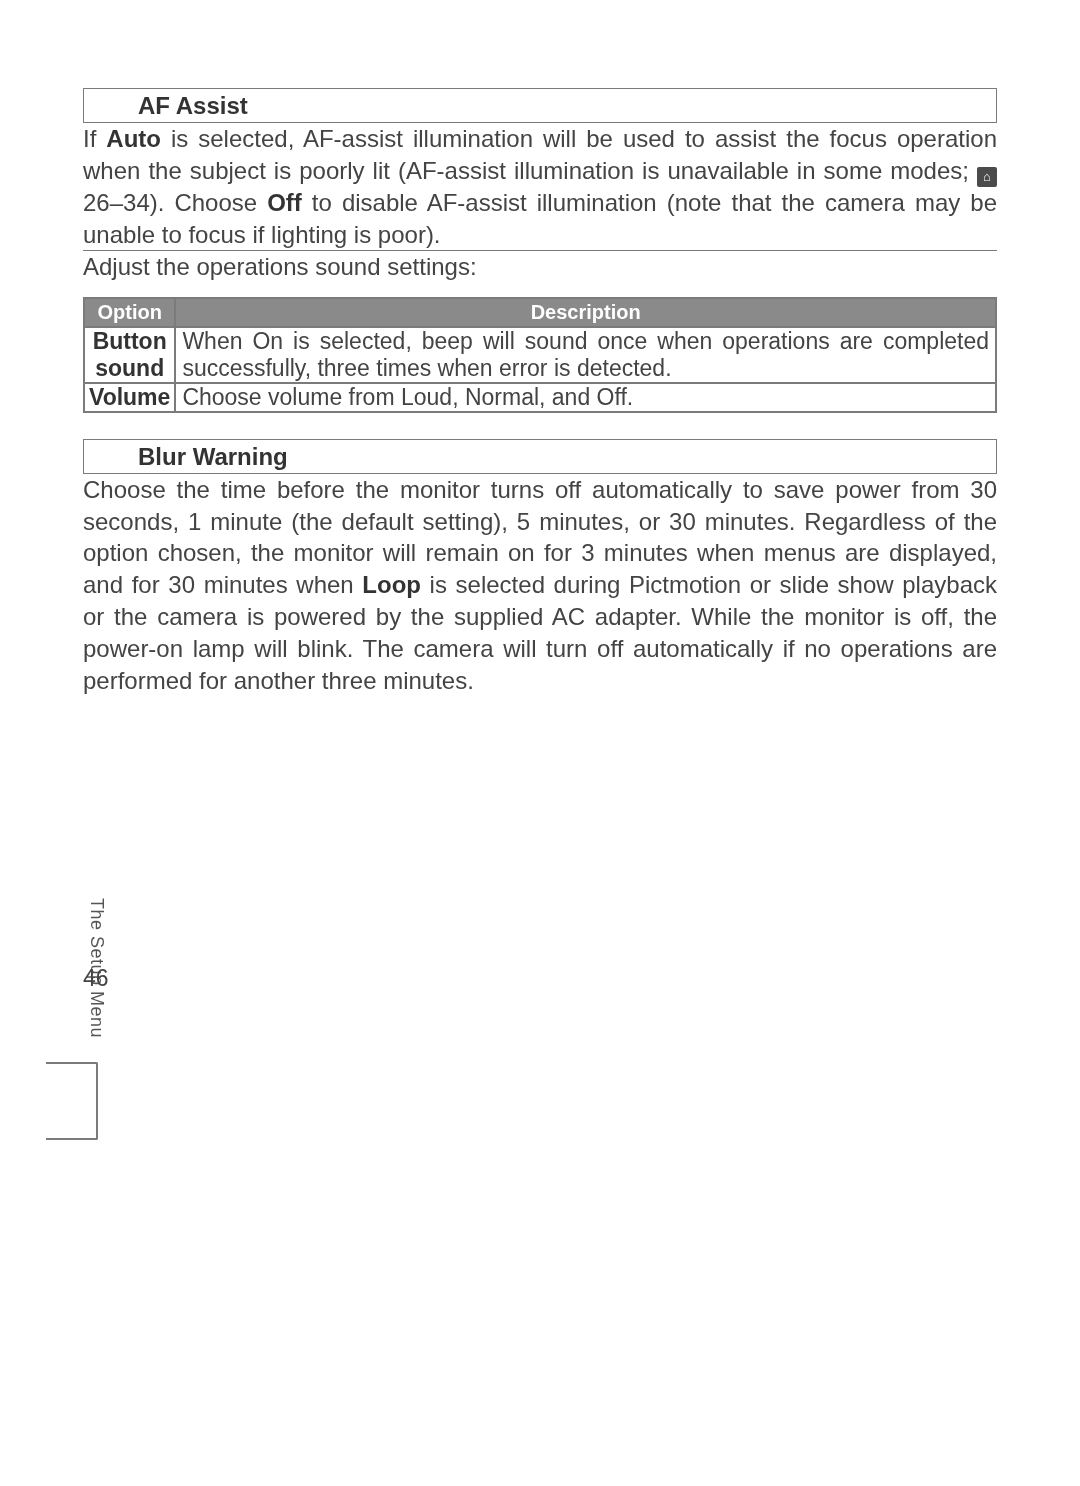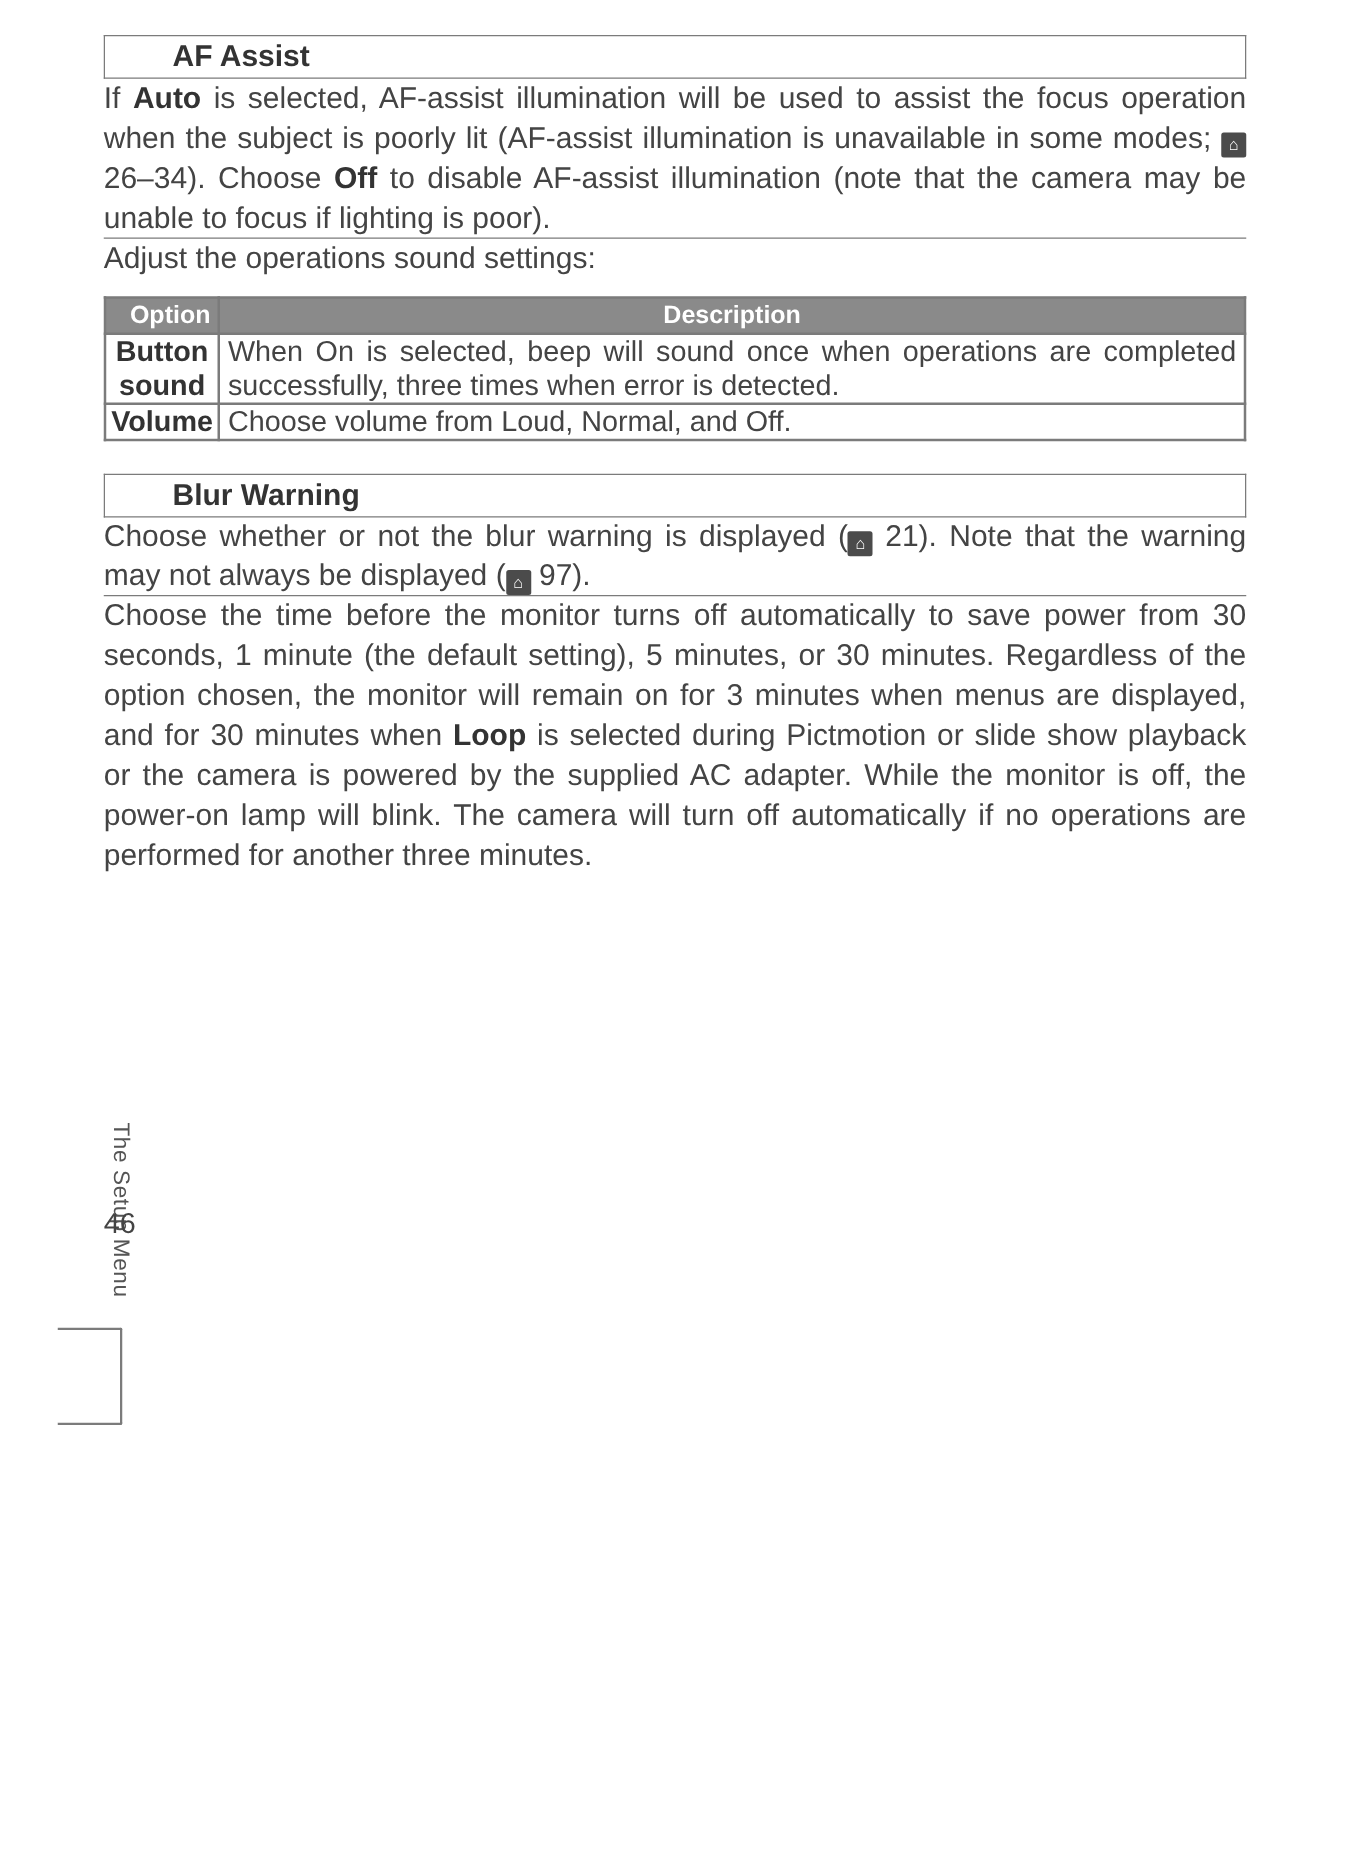--- a/index.html
+++ b/index.html
@@ -1,17 +1,17 @@
 <!DOCTYPE html>
 <html><head>
 <meta charset="utf-8">
 <style>
   * { box-sizing: border-box; margin: 0; padding: 0; }
   html, body { width: 1080px; height: 1486px; background: #fff; font-family: "Segoe UI", Arial, sans-serif; color: #323232; }
-  .page { position: relative; width: 1080px; height: 1048px; padding: 28px 83px 40px 83px; border-radius: 21px; }
+  .page { position: relative; width: 1080px; height: 1048px; padding: 88px 83px 40px 83px; border-radius: 21px; }
   .section-header {
     border: 1.5px solid #7b7b7b;
     border-bottom: none;
     padding: 3px 12px 3px 54px;
     font-weight: 700;
     font-size: 24px;
     color: #333;
     margin-top: 0;
   }
   .sh-first { margin-top: 0; }
@@ -107,42 +107,39 @@
   <div class="section-header sh-first">AF Assist</div>
   <div class="body-text">
     <span>If </span><span class="b">Auto</span><span> is selected, AF-assist illumination will be used to assist the focus operation when the subject is poorly lit (AF-assist illumination is unavailable in some modes; </span><span class="book-icon">⌂</span> <span>26–34).  Choose </span><span class="b">Off</span><span> to disable AF-assist illumination (note that the camera may be unable to focus if lighting is poor).</span>
   </div>
 
   <div class="body-text" style="text-align:left;">Adjust the operations sound settings:</div>
 
   <table class="opt">
     <tbody>
         <tr>
-      <th style="width:86px;text-align:right;">Option</th>
+      <th style="width:86px;">Option</th>
       <th>Description</th>
     </tr>
     <tr>
       <td class="optcell">Button<br>sound</td>
       <td>
         <span>When </span><span class="b">On</span><span> is selected, beep will sound once when operations are completed successfully, three times when error is detected.</span>
       </td>
     </tr>
     <tr>
       <td class="optcell">Volume</td>
       <td>
         <span>Choose volume from </span><span class="b">Loud</span><span>, </span><span class="b">Normal</span><span>, and </span><span class="b">Off</span><span>.</span>
       </td>
     </tr>
   </tbody>
     </table>
 
   <div class="section-header sh-gap">Blur Warning</div>
-  <div class="body-text">
-    <span>Choose whether or not the blur warning is displayed (</span><span class="book-icon">⌂</span> <span>21).  Note that the warning may not always be displayed (</span><span class="book-icon">⌂</span> <span>97).</span>
-  </div>
 
   <div class="body-text">
     <span>Choose the time before the monitor turns off automatically to save power from 30 seconds, 1 minute (the default setting), 5 minutes, or 30 minutes.  Regardless of the option chosen, the monitor will remain on for 3 minutes when menus are displayed, and for 30 minutes when </span><span class="b">Loop</span><span> is selected during Pictmotion or slide show playback or the camera is powered by the supplied AC adapter.  While the monitor is off, the power-on lamp will blink.  The camera will turn off automatically if no operations are performed for another three minutes.</span>
   </div>
 
   <div class="side-label">The Setup Menu</div>
   <div class="side-tab"></div>
   <div class="page-num">46</div>
 </div>
 

